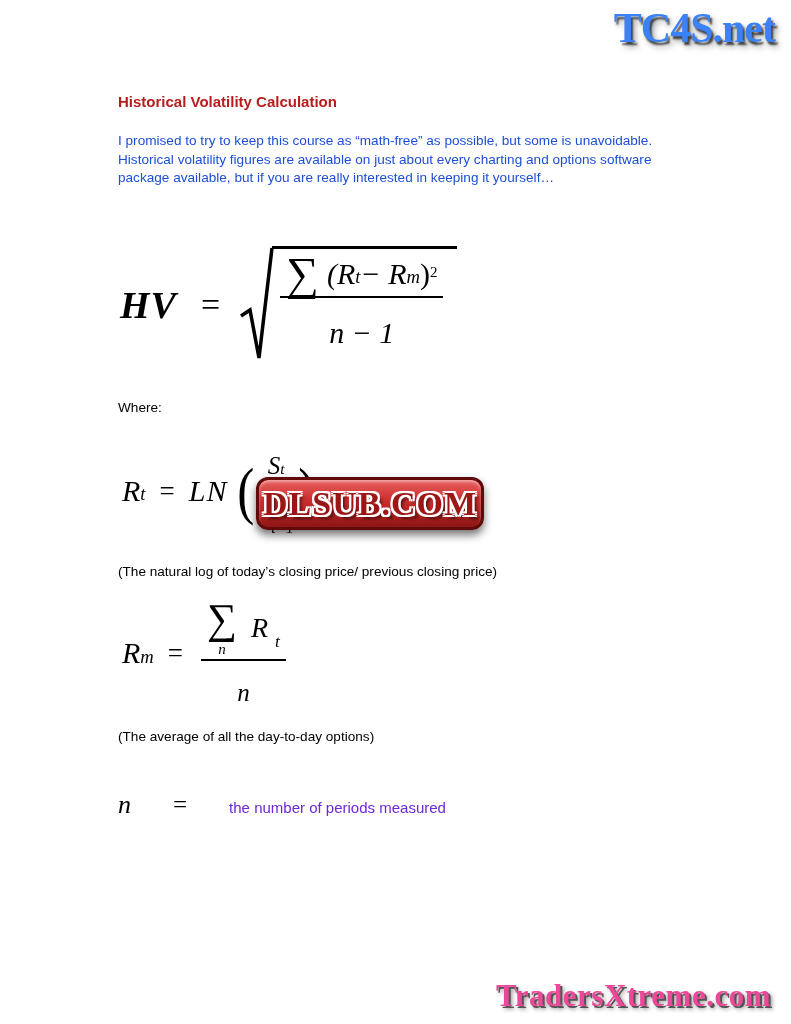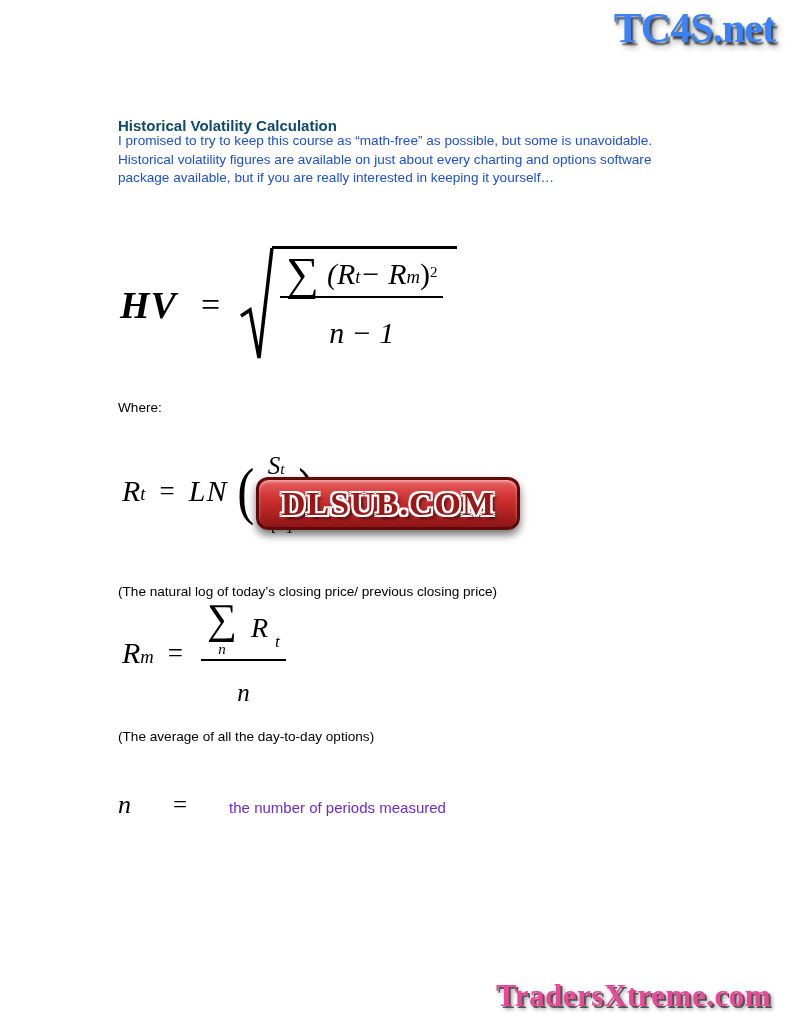--- a/index.html
+++ b/index.html
@@ -28,33 +28,32 @@
     color: #3b82f6;
     text-shadow: 2px 3px 2px rgba(45,45,45,0.85), 4px 5px 6px rgba(0,0,0,0.35);
   }
 
   
   .abs { position: absolute; }
   .heading {
     top: 93px; left: 118px;
     font-size: 15px;
     font-weight: bold;
-    color: #0c4a6e;
-    margin-top: 24px;
+    color: #b91c1c;
   }
   .intro {
     top: 132px; left: 118px;
     width: 565px;
     font-size: 13.6px;
     line-height: 18.5px;
     color: #1d4ed8;
   }
   .plain-label { font-size: 13.6px; color: #000; }
   .where { top: 400px; left: 118px; }
-  .rt-caption { top: 584px; left: 118px; text-align: right; }
+  .rt-caption { top: 564px; left: 118px; text-align: right; }
   .rm-caption { top: 729px; left: 118px; }
 
   
   .math { font-family: "Liberation Serif", serif; color: #000; }
   .it { font-style: italic; }
   .math sub { font-style: italic; font-size: 0.62em; line-height: 0; position: relative; top: 0.18em; }
   .math sup { font-size: 0.5em; line-height: 0; position: relative; top: -0.1em; }
 
   .hv-formula {
     top: 246px; left: 120px;
@@ -110,21 +109,21 @@
     display: flex;
     align-items: baseline;
     font-size: 26px;
   }
   .n-eq { margin-left: 42px; font-size: 25px; }
   .n-text { font-family: "Liberation Sans", sans-serif; font-size: 15px; margin-left: 42px; color: #6d28d9; }
 
   
   .dlsub-badge {
     top: 477px; left: 256px;
-    width: 264px; height: 53px;
+    width: 228px; height: 53px;
     background: linear-gradient(180deg, #e76060 0%, #cf3030 40%, #8f1414 100%);
     border: 3px solid #5f0b0b;
     border-radius: 12px;
     box-shadow: 0 5px 9px rgba(0,0,0,0.55), inset 0 2px 3px rgba(255,255,255,0.45);
     display: flex;
     align-items: center;
     justify-content: center;
   }
   .dlsub-badge .badge-text {
     font-family: "Liberation Serif", serif;

